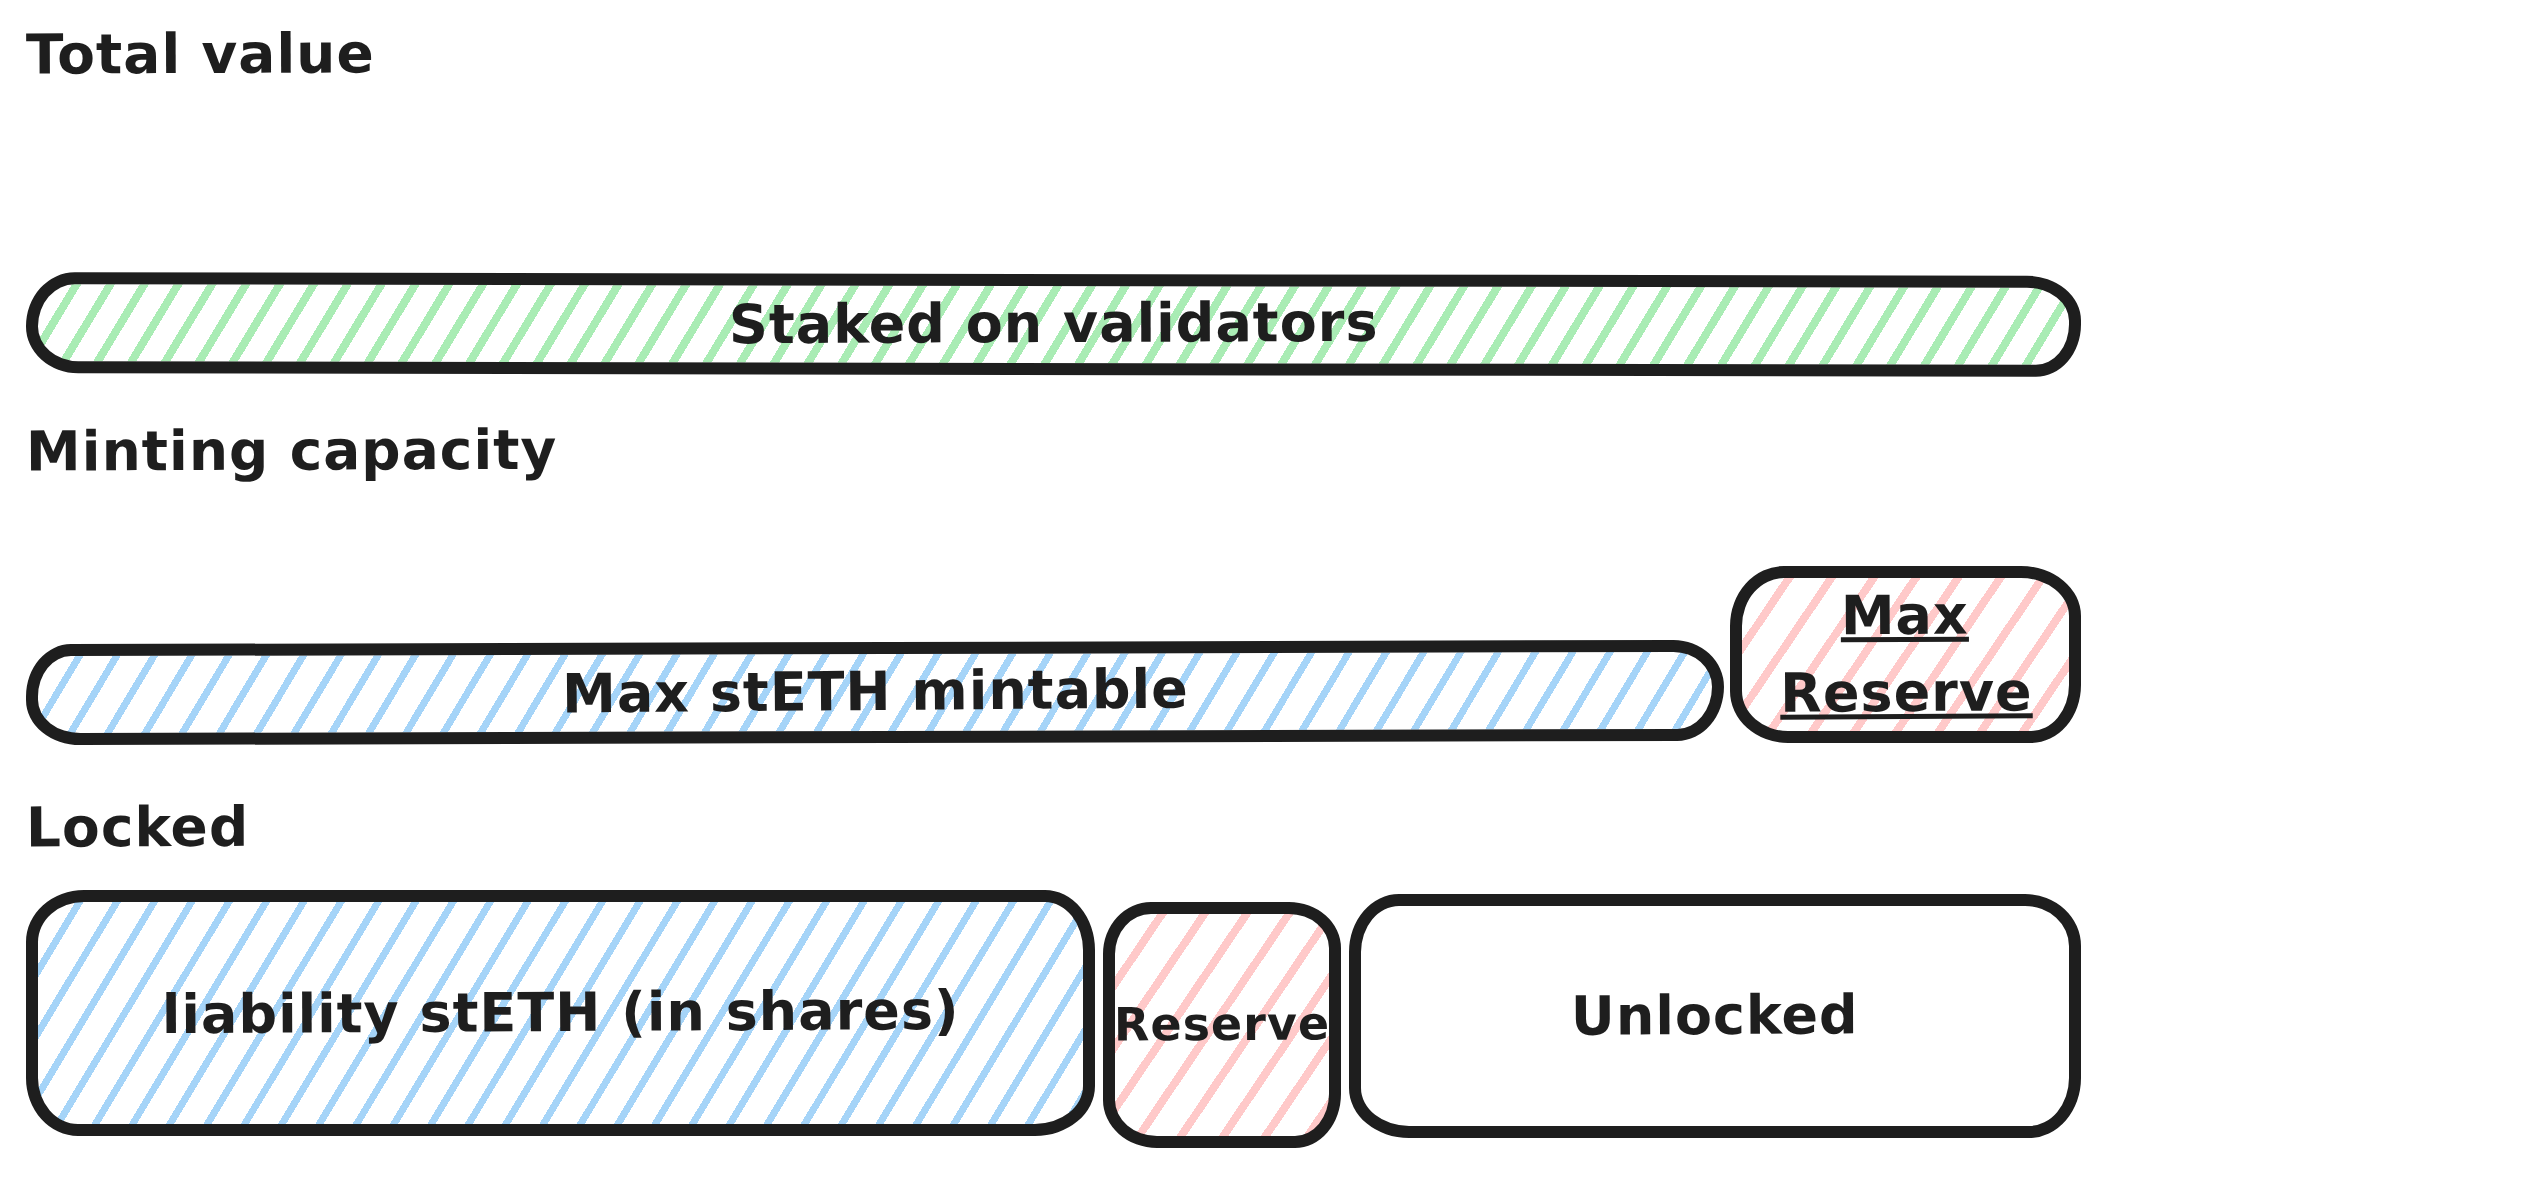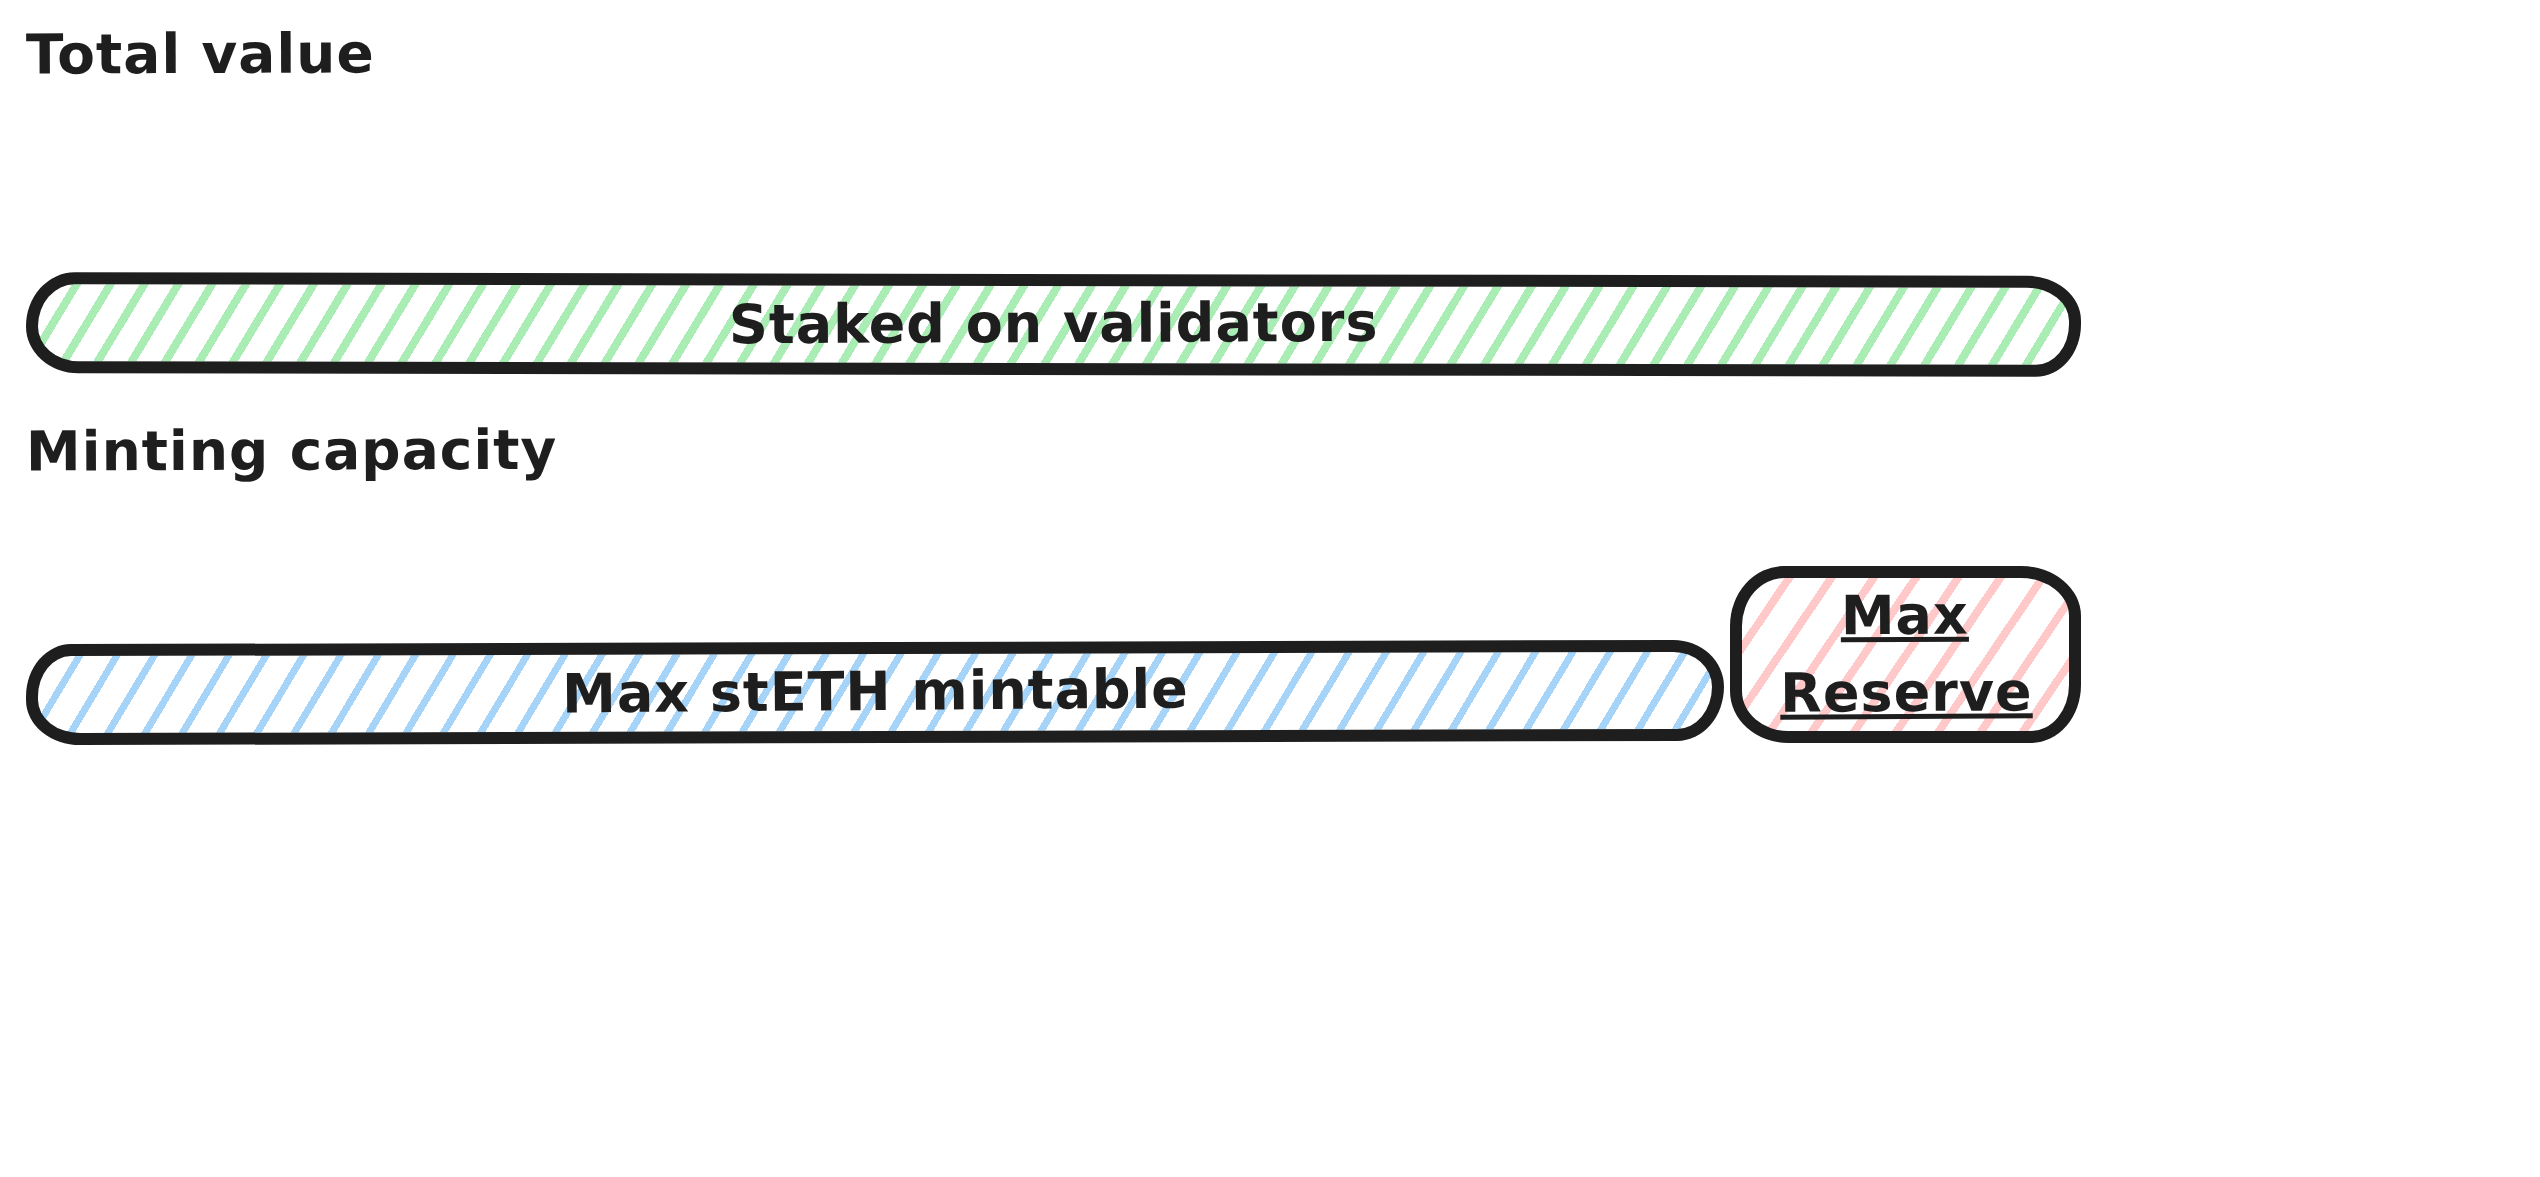--- a/index.html
+++ b/index.html
@@ -94,14 +94,28 @@
     <div class="bar bar-2">
       <div class="seg h-blue r-c w-r2a">
         <span class="seg-text">Max stETH mintable</span>
       </div>
       <div class="seg h-red r-a w-r2b">
         <span class="seg-text">Max Reserve</span>
       </div>
     </div>
   </div>
 
+  <div>
+    <div class="row-label lbl-3">Locked</div>
+    <div class="bar bar-3">
+      <div class="seg h-blue r-b w-r3a">
+        <span class="seg-text">liability stETH (in shares)</span>
+      </div>
+      <div class="seg h-red w-r3b">
+        <span class="seg-text">Reserve</span>
+      </div>
+      <div class="seg h-none r-c w-r3c">
+        <span class="seg-text">Unlocked</span>
+      </div>
+    </div>
+  </div>
 
 </div>
 
 </body></html>

